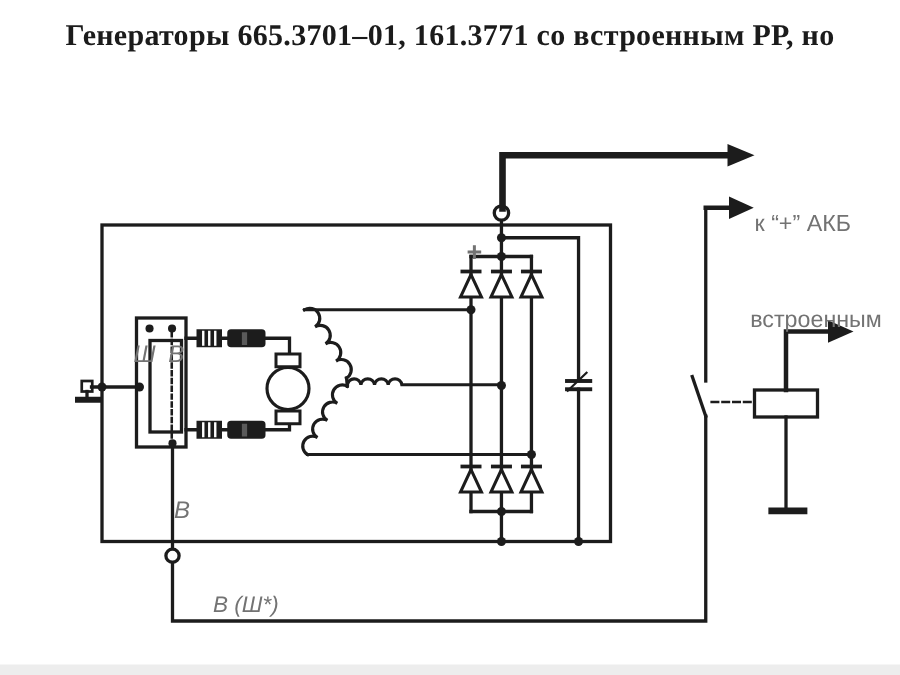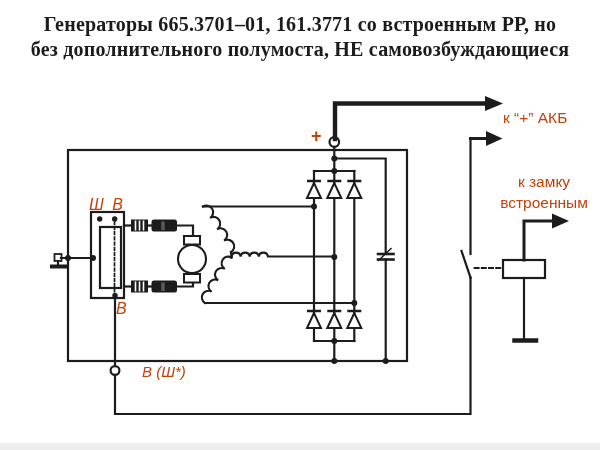--- a/index.html
+++ b/index.html
@@ -2,40 +2,39 @@
 <html><head>
 <meta charset="utf-8">
 <style>
   html,body{margin:0;padding:0;background:#ffffff;}
   #stage{position:relative;width:600px;height:450px;background:#ffffff;overflow:hidden;
          font-family:"Liberation Sans", sans-serif;color:#1c1c1c;}
   .abs{position:absolute;}
   .title{left:0;top:12px;width:600px;text-align:center;
          font-family:"Liberation Serif", serif;font-weight:bold;
          font-size:20px;line-height:24.5px;color:#1b1b1b;letter-spacing:.2px;}
-  .lbl{position:absolute;color:#c2410c;white-space:nowrap;}
+  .lbl{position:absolute;color:#737373;white-space:nowrap;margin-top:32px;}
   .bold-it{font-weight:normal;font-style:italic;font-size:16px;}
   .sh-v{left:89px;top:196px;letter-spacing:2px;}
   .v-bottom{left:116px;top:300px;}
   .v-sh{left:121px;top:363px;font-size:15px;padding-left:21px;}
   .plus{left:311px;top:126px;font-weight:bold;font-size:18px;}
   .ann{font-size:15.5px;}
   .to-battery{left:503px;top:109px;}
   .to-ignition{left:487px;top:172px;width:114px;text-align:center;line-height:20.5px;white-space:normal;}
   .strip{left:0;top:443px;width:600px;height:7px;background:#ededed;}
   svg{position:absolute;left:0;top:0;}
 </style>
 </head>
 <body>
 
 <div id="stage">
 
   <div class="abs title">
     <div>Генераторы 665.3701–01, 161.3771 со встроенным РР, но</div>
-    <div>без дополнительного полумоста, НЕ самовозбуждающиеся</div>
   </div>
 
   <svg width="600" height="450" viewBox="0 0 600 450">
 
     <g stroke="#1c1c1c" fill="none" stroke-width="2.2" stroke-linecap="square" stroke-linejoin="miter">
 
       <rect x="68" y="150" width="339" height="211"></rect>
 
       <g>
         <path d="M93 258 H61"></path>
@@ -183,18 +182,17 @@
       </g>
     </g>
   </svg>
 
   <div class="lbl bold-it sh-v">Ш В</div>
   <div class="lbl bold-it v-bottom">В</div>
   <div class="lbl bold-it v-sh">В (Ш*)</div>
   <div class="lbl plus">+</div>
   <div class="lbl ann to-battery">к “+” АКБ</div>
   <div class="lbl ann to-ignition">
-    <div>к замку</div>
     <div>встроенным</div>
   </div>
 
   <div class="abs strip"></div>
 </div>
 
 </body></html>

